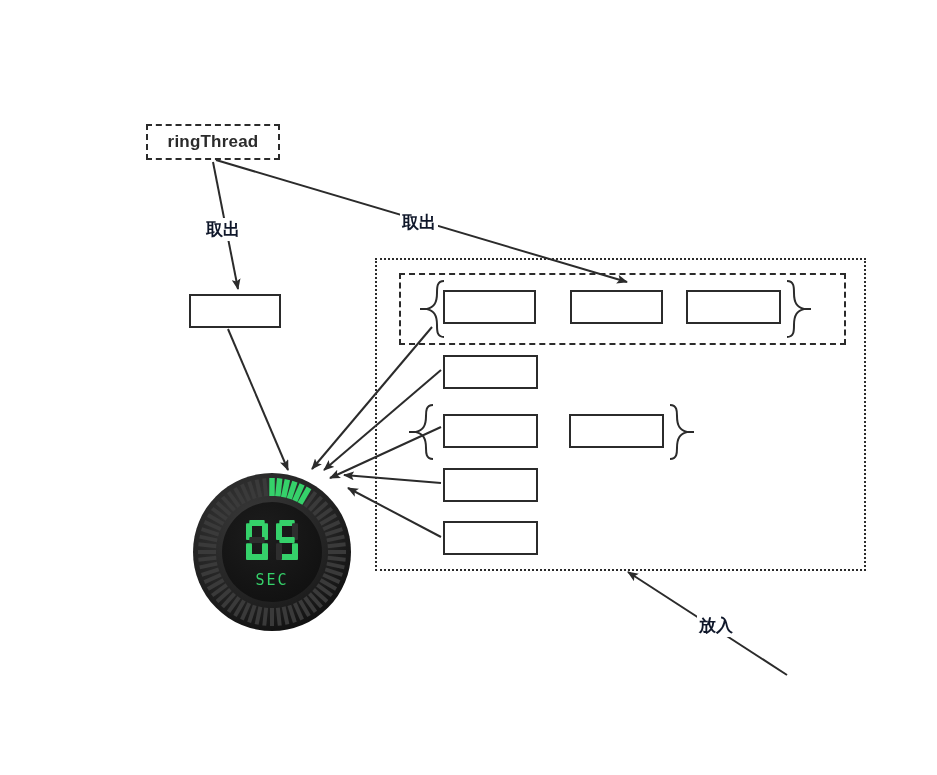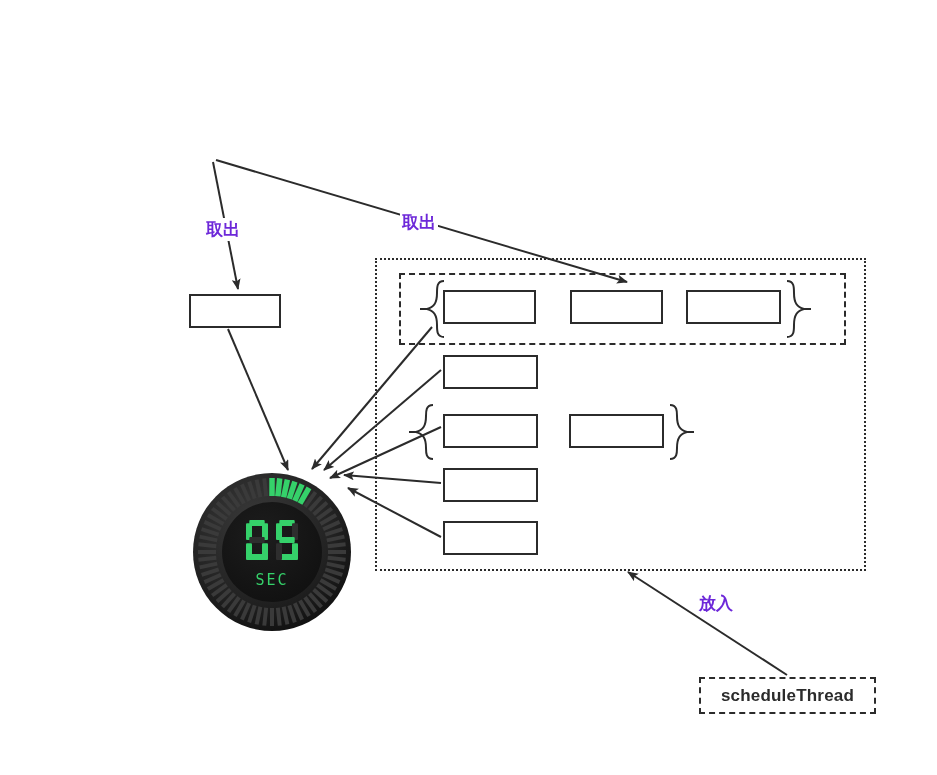--- a/index.html
+++ b/index.html
@@ -52,29 +52,29 @@
     top: 677px;
     width: 177px;
     height: 37px;
   }
 
   
   .edge-label {
     position: absolute;
     font-size: 17px;
     font-weight: bold;
-    color: #6d28d9;
+    color: #0f172a;
     background: #ffffff;
     padding: 0 2px;
     white-space: nowrap;
     z-index: 5;
   }
   #label-take-left  { left: 204px; top: 218px; }
   #label-take-right { left: 400px; top: 211px; }
-  #label-put        { left: 697px; top: 592px; }
+  #label-put        { left: 697px; top: 614px; }
 
   
   .slot {
     position: absolute;
     border: 2px solid #2b2b2b;
     background: #ffffff;
     box-sizing: border-box;
     z-index: 4;
   }
 
@@ -161,24 +161,24 @@
 
     <line x1="441" y1="427" x2="330" y2="478" stroke="#2b2b2b" stroke-width="2" marker-end="url(#arrowhead)"></line>
 
     <line x1="441" y1="483" x2="344" y2="475" stroke="#2b2b2b" stroke-width="2" marker-end="url(#arrowhead)"></line>
 
     <line x1="441" y1="537" x2="348" y2="488" stroke="#2b2b2b" stroke-width="2" marker-end="url(#arrowhead)"></line>
 
     <line x1="787" y1="675" x2="628" y2="572" stroke="#2b2b2b" stroke-width="2" marker-end="url(#arrowhead)"></line>
   </svg>
 
-
-  <div id="schedule-thread-chip" class="thread-chip">
-    <span>scheduleThread</span>
+  <div id="ring-thread-chip" class="thread-chip">
+    <span>ringThread</span>
   </div>
+
 
   <div id="label-take-left" class="edge-label">取出</div>
   <div id="label-take-right" class="edge-label">取出</div>
   <div id="label-put" class="edge-label">放入</div>
 
   <div id="slot-staged" class="slot"></div>
 
   <div id="queue-container"></div>
 
   <div id="bucket-container"></div>

